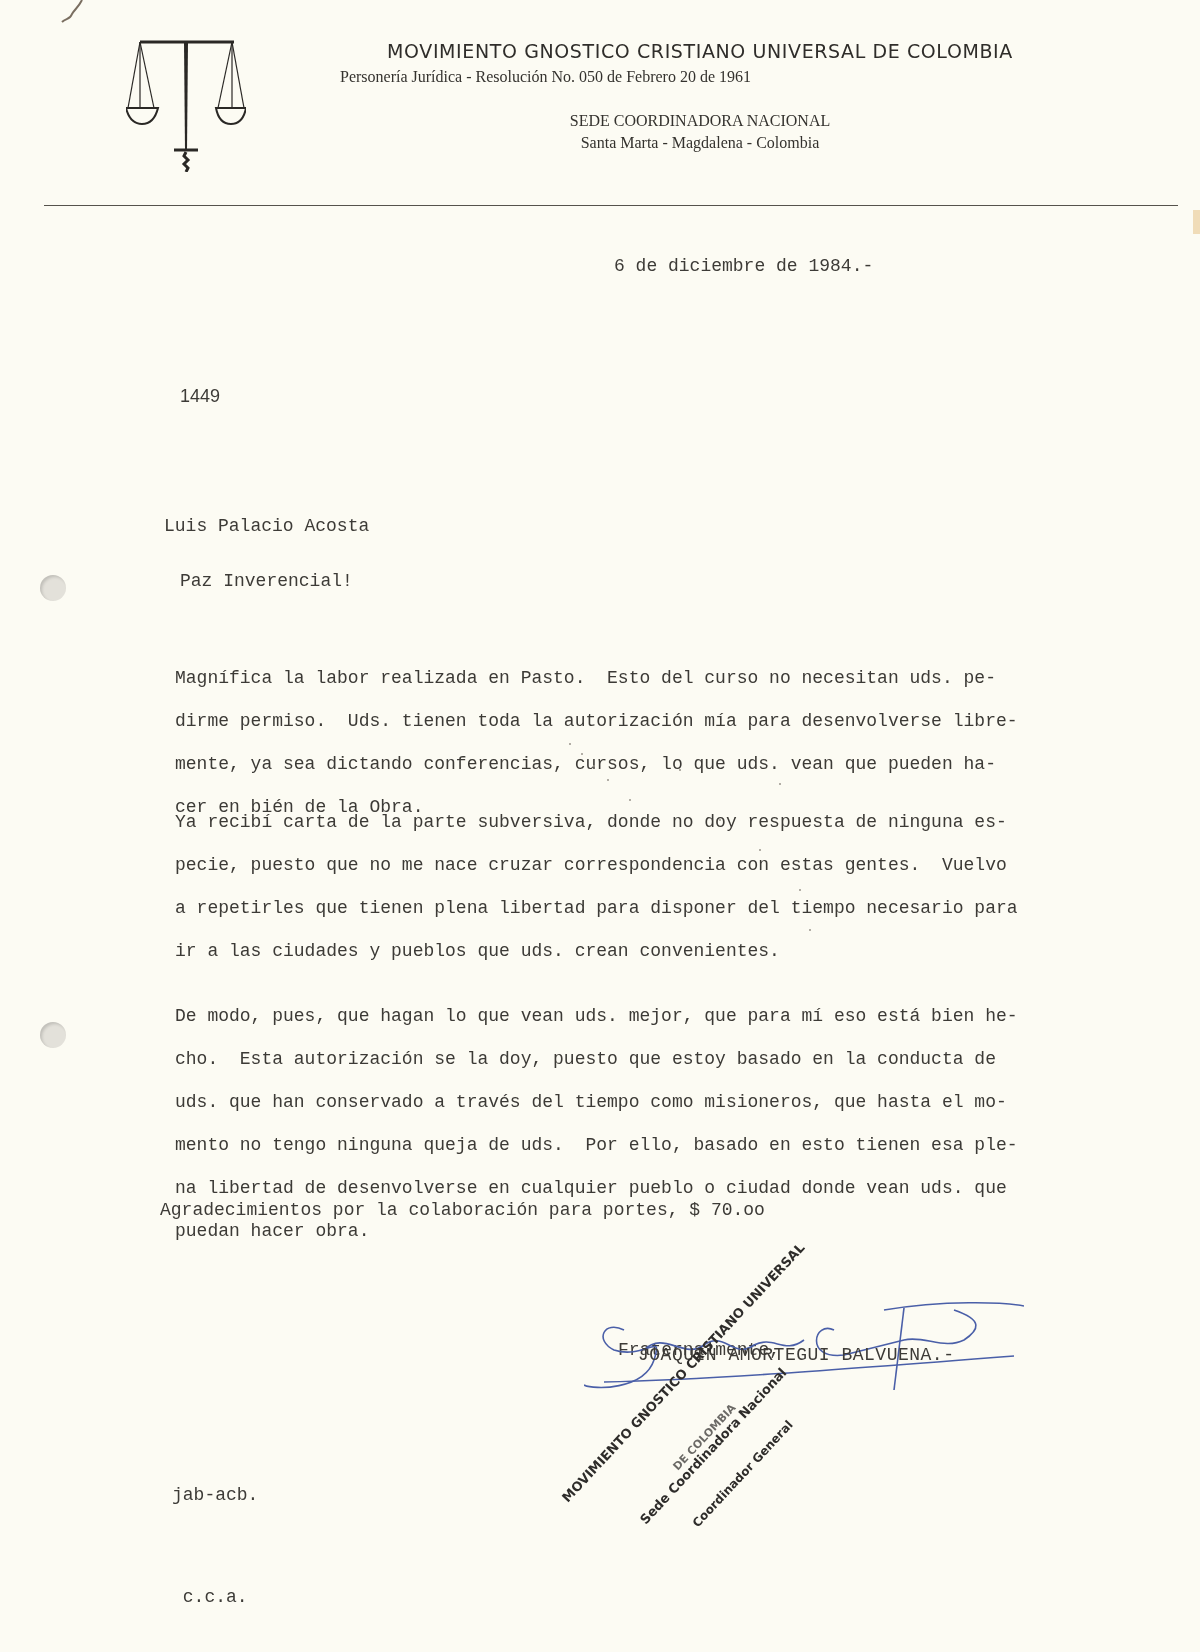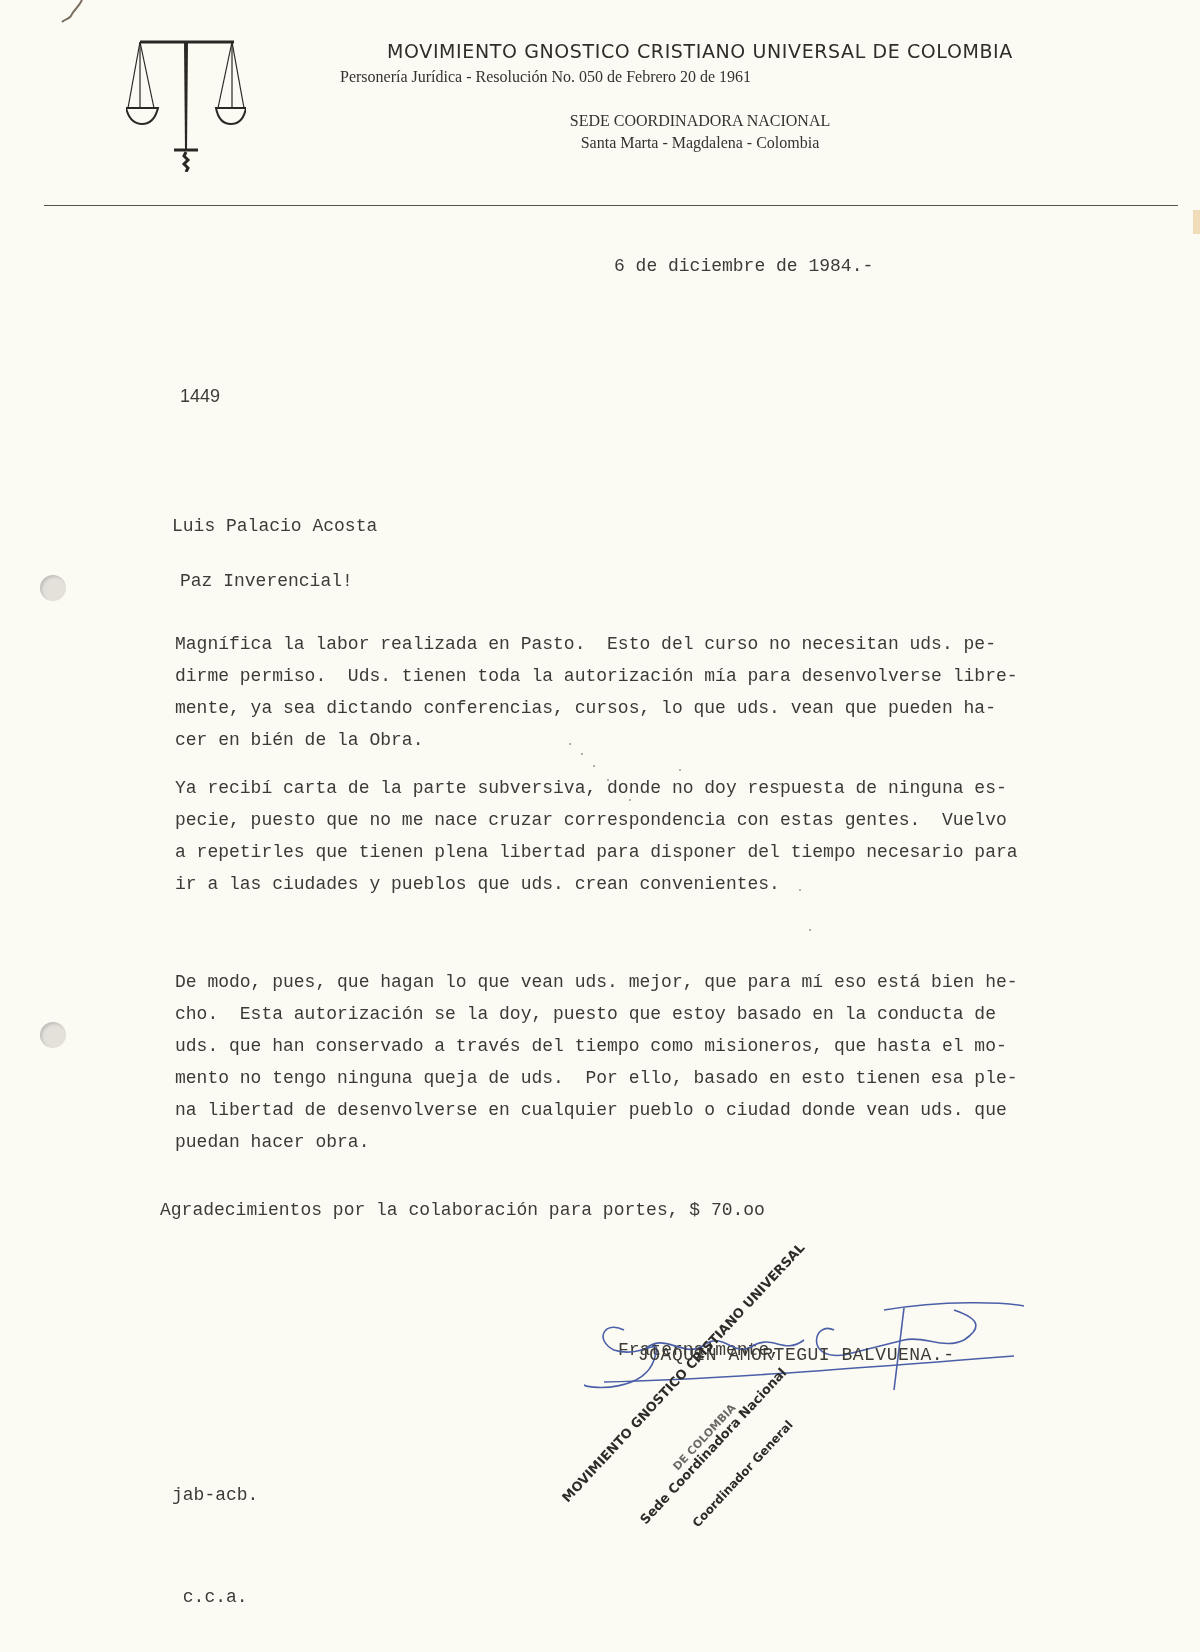--- a/index.html
+++ b/index.html
@@ -23,23 +23,23 @@
     }
     .lh-sede {
       left: 340px; top: 110px; width: 720px; text-align: center;
       font-family: "Liberation Serif", serif; font-size: 16px; line-height: 22px; color: #34322e;
     }
     .rule { left: 44px; top: 205px; width: 1134px; height: 1px; background: #55524c; }
     .edge-mark { left: 1193px; top: 210px; width: 7px; height: 24px; background: #f0dcb8; }
     .typed { font-size: 18px; white-space: pre; color: #3d3b37; text-align: center; }
     .date { left: 614px; top: 256px; }
     .ref { left: 180px; top: 386px; font-family: "Liberation Sans", sans-serif; font-size: 18px; }
-    .addr { left: 172px; top: 444px; line-height: 33px; }
+    .addr { left: 164px; top: 444px; line-height: 33px; }
     .greet { left: 180px; top: 571px; }
-    .para { left: 175px; width: 930px; line-height: 32px; font-size: 18px; white-space: pre; }
+    .para { left: 175px; width: 930px; line-height: 43px; font-size: 18px; white-space: pre; margin-top: 29px; }
     .p1 { top: 628px; }
     .p2 { top: 772px; }
     .p3 { top: 966px; }
     .thanks { left: 160px; top: 1200px; }
     .closing { left: 618px; top: 1340px; }
     .signame { left: 638px; top: 1345px; letter-spacing: 0.5px; }
     .initials { left: 172px; top: 1410px; line-height: 34px; }
     .signature { left: 584px; top: 1290px; width: 440px; height: 110px; }
     .stamp {
       left: 540px; top: 1290px; width: 360px; height: 230px;

